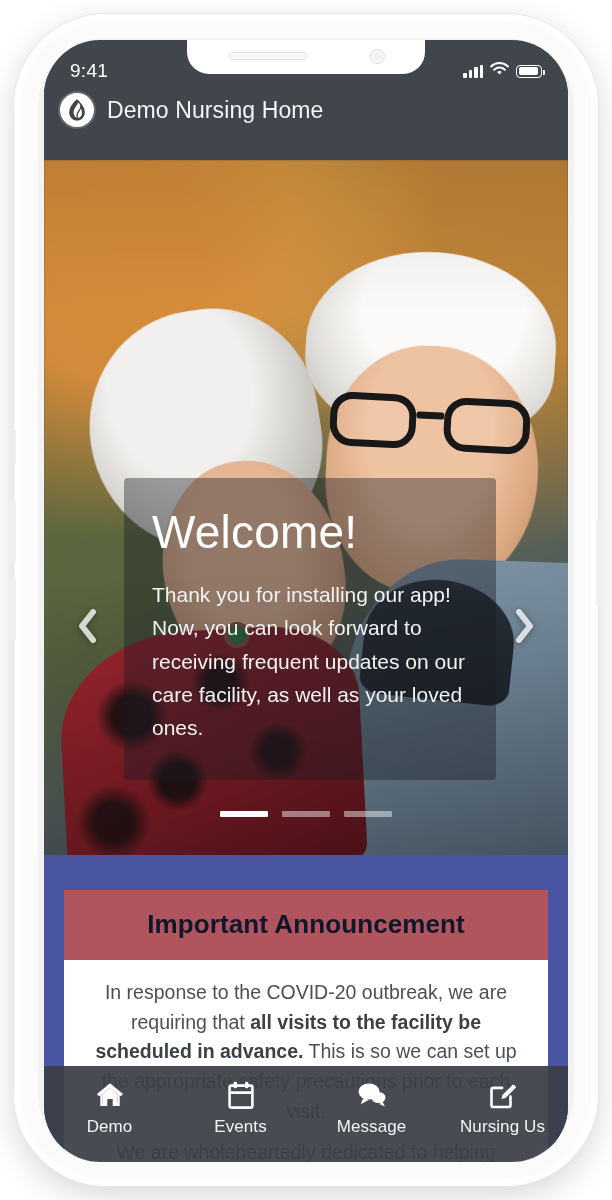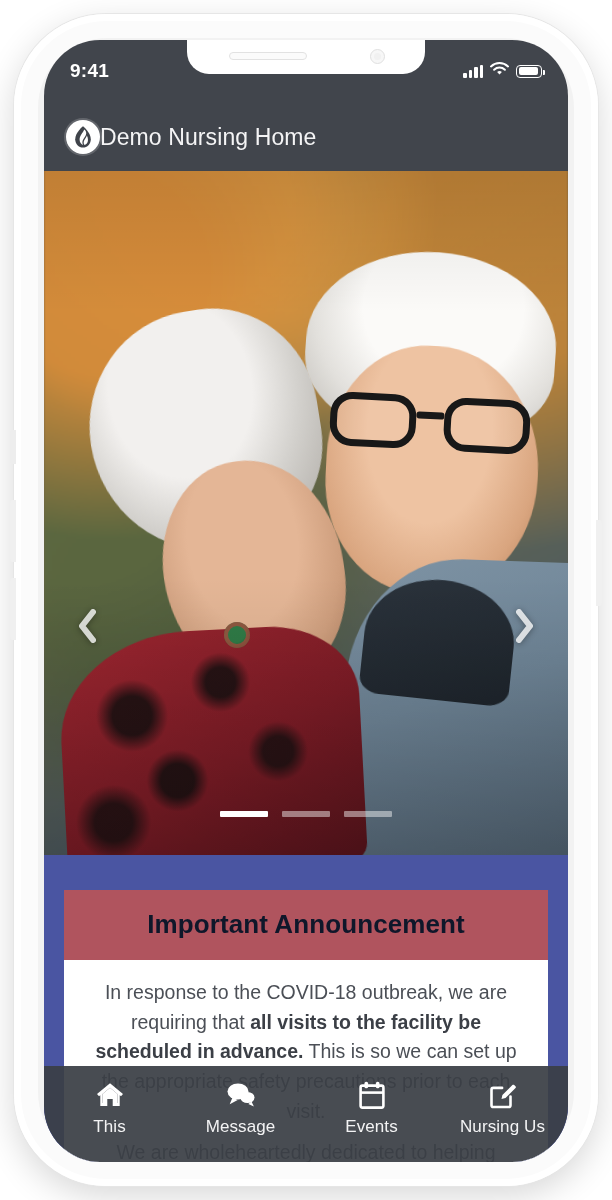--- a/index.html
+++ b/index.html
@@ -43,36 +43,36 @@
     border-radius:50%; border:1.6px solid #e0e0e0; background:#f7f7f7;
   }
   .notch-cam::after{ content:""; position:absolute; left:3px; top:3px; width:7px; height:7px; border-radius:50%; background:#f1f1f1; }
 
   
   .statusbar {
     position:absolute; left:0; top:0; width:100%; height:52px;
     display:flex; align-items:center; justify-content:space-between;
     padding:0 26px; color:#ffffff; z-index:30;
   }
-  .clock { font-size:19px; font-weight:bold; letter-spacing:.3px; padding-top:10px; }
+  .clock { font-size:19px; font-weight:normal; letter-spacing:.3px; padding-top:10px; }
   .status-right { display:flex; align-items:center; gap:7px; padding-top:10px; }
 
   .sig { display:flex; align-items:flex-end; gap:2px; height:13px; }
   .sig i { display:block; width:3.4px; background:#fff; border-radius:1px; }
   .sig i:nth-child(1){ height:5px; } .sig i:nth-child(2){ height:8px; }
   .sig i:nth-child(3){ height:11px; } .sig i:nth-child(4){ height:13px; }
 
   .batt { width:26px; height:13px; border:1.7px solid #fff; border-radius:4px; position:relative; }
   .batt::after{ content:""; position:absolute; right:-4px; top:4px; width:2.2px; height:5px; background:#fff; border-radius:0 1px 1px 0; }
   .batt i { position:absolute; left:1.6px; top:1.6px; bottom:1.6px; width:19px; background:#fff; border-radius:2px; display:block; }
 
   
   .app-header {
-    position:absolute; left:0; top:63px; width:100%; height:68px;
-    background:#41454c; display:flex; align-items:center; padding-left:22px; z-index:20;
+    position:absolute; left:0; top:36px; width:100%; height:68px;
+    background:#41454c; display:flex; align-items:center; padding-left:16px; gap:13px; z-index:20;
   }
   .logo-badge {
     width:34px; height:34px; border-radius:50%; background:#ffffff;
     display:flex; align-items:center; justify-content:center; flex:none;
     box-shadow:0 0 0 2px rgba(255,255,255,.18);
   }
   .app-title { color:#f4f4f5; font-size:23px; font-weight:normal; letter-spacing:.1px; }
 
   
   .hero {
@@ -278,72 +278,76 @@
         <svg width="20" height="34" viewBox="0 0 20 34" fill="none">
           <path d="M16 3L5 17l11 14" stroke="currentColor" stroke-width="6" stroke-linecap="round" stroke-linejoin="round"></path>
         </svg>
       </div>
       <div class="hero-arrow right">
         <svg width="20" height="34" viewBox="0 0 20 34" fill="none">
           <path d="M4 3l11 14L4 31" stroke="currentColor" stroke-width="6" stroke-linecap="round" stroke-linejoin="round"></path>
         </svg>
       </div>
 
+      <div class="hero-caption">
+        <h1>Welcome!</h1>
+        <p>Thank you for installing our app! Now, you can look forward to receiving frequent updates on our care facility, as well as your loved ones.</p>
+      </div>
 
       <div class="hero-dots">
         <span class="active"></span>
         <span></span>
         <span></span>
       </div>
     </div>
 
     <div class="band">
       <div class="ann-card">
         <div class="ann-head">Important Announcement</div>
         <div class="ann-body">
-          <span>In response to the COVID-18 outbreak, we are requiring that </span><b>all visits to the facility be scheduled in advance.</b><span> This is so we can set up the appropriate safety precautions prior to each visit.</span>
+          <span>In response to the COVID-20 outbreak, we are requiring that </span><b>all visits to the facility be scheduled in advance.</b><span> This is so we can set up the appropriate safety precautions prior to each visit.</span>
           <div style="margin-top:12px">We are wholeheartedly dedicated to helping</div>
         </div>
       </div>
     </div>
 
     <div class="tabbar">
       <div class="tab">
         <span class="tab-icon">
           <svg width="28" height="26" viewBox="0 0 28 26" fill="#ffffff">
             <path d="M14 1.2L1 12.1l2 2.2 1.3-1.1V24h7v-7h5.4v7h7V13.2l1.3 1.1 2-2.2L14 1.2zm0 4.6l7.5 6.3V21h-1.8v-7H8.3v7H6.5v-9L14 5.8z"></path>
             <path d="M14 5.8l7.5 6.3V21h-4v-7H10.5v7h-4v-8.9L14 5.8z"></path>
           </svg>
         </span>
-        <span class="tab-label">This</span>
+        <span class="tab-label">Demo</span>
+      </div>
+      <div class="tab">
+        <span class="tab-icon">
+          <svg width="26" height="28" viewBox="0 0 26 28" fill="none">
+            <rect x="5.5" y="0.8" width="3.6" height="6.5" rx="1.6" fill="#ffffff"></rect>
+            <rect x="16.9" y="0.8" width="3.6" height="6.5" rx="1.6" fill="#ffffff"></rect>
+            <rect x="1.6" y="4.6" width="22.8" height="22" rx="1.8" stroke="#ffffff" stroke-width="2.6"></rect>
+            <path d="M1.6 11.6h22.8" stroke="#ffffff" stroke-width="2.6"></path>
+          </svg>
+        </span>
+        <span class="tab-label">Events</span>
       </div>
       <div class="tab">
         <span class="tab-icon">
           <svg width="30" height="26" viewBox="0 0 30 26" fill="#ffffff">
             <ellipse cx="12" cy="9.5" rx="10.5" ry="8"></ellipse>
             <path d="M6.5 15.5l-2.8 6.8 8-4.4-5.2-2.4z"></path>
             <ellipse cx="21.5" cy="15.5" rx="7" ry="5.6"></ellipse>
             <path d="M25.5 19.5l2.4 5-5.6-2.6 3.2-2.4z"></path>
           </svg>
         </span>
         <span class="tab-label">Message</span>
       </div>
       <div class="tab">
         <span class="tab-icon">
-          <svg width="26" height="28" viewBox="0 0 26 28" fill="none">
-            <rect x="5.5" y="0.8" width="3.6" height="6.5" rx="1.6" fill="#ffffff"></rect>
-            <rect x="16.9" y="0.8" width="3.6" height="6.5" rx="1.6" fill="#ffffff"></rect>
-            <rect x="1.6" y="4.6" width="22.8" height="22" rx="1.8" stroke="#ffffff" stroke-width="2.6"></rect>
-            <path d="M1.6 11.6h22.8" stroke="#ffffff" stroke-width="2.6"></path>
-          </svg>
-        </span>
-        <span class="tab-label">Events</span>
-      </div>
-      <div class="tab">
-        <span class="tab-icon">
           <svg width="28" height="27" viewBox="0 0 28 27" fill="none">
             <path d="M21.5 14.6v8.6c0 1-.8 1.8-1.8 1.8H4.3c-1 0-1.8-.8-1.8-1.8V7.7c0-1 .8-1.8 1.8-1.8h8.8" stroke="#ffffff" stroke-width="2.6" stroke-linecap="round"></path>
             <path d="M24.4 2.2l2.1 2.1c.5.5.5 1.3 0 1.8l-10 10-4 .9.9-4 10-10c.5-.5 1.3-.5 1.8 0z" fill="#ffffff"></path>
           </svg>
         </span>
         <span class="tab-label">Nursing Us</span>
       </div>
     </div>
 
   </div>

